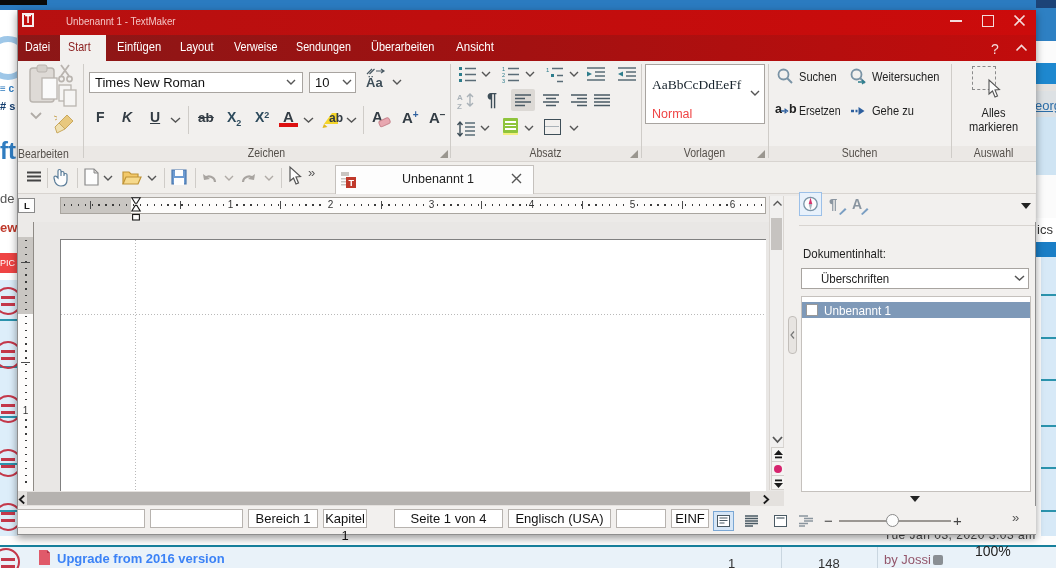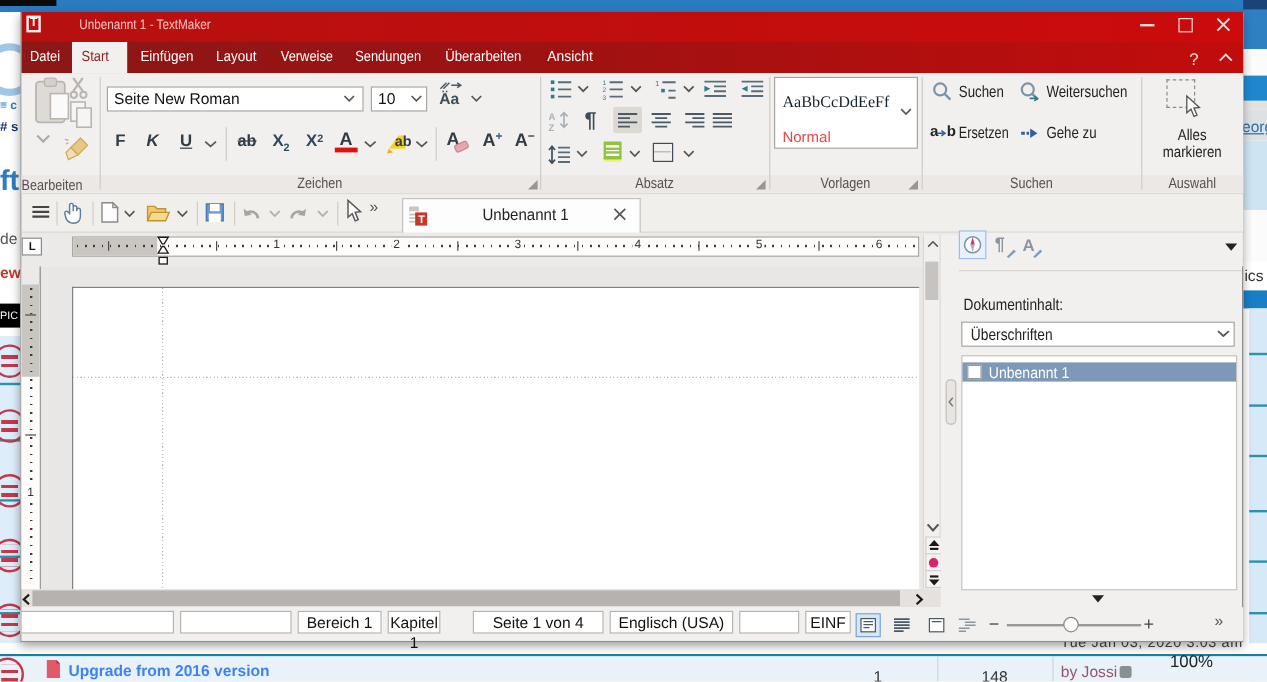--- a/index.html
+++ b/index.html
@@ -19,21 +19,21 @@
 <div class="a" style="left:0;top:0;width:1056px;height:10px;background:#2b7bc0"></div>
 <div class="a" style="left:0;top:0;width:47px;height:5px;background:#0a0a0a"></div>
 
 <div class="a" style="left:0;top:10px;width:18px;height:558px;background:#ffffff"></div>
 <div class="a" style="left:-14px;top:36px;width:32px;height:32px;border:6px solid #9ec7e8;border-radius:50%"></div>
 <div class="a" style="left:0;top:83px;width:17px;height:10px;color:#2f7cc0;font-size:10px;font-weight:bold">≡ c</div>
 <div class="a" style="left:0;top:100px;width:17px;height:12px;color:#123c6e;font-size:11px;font-weight:bold"># s</div>
 <div class="a" style="left:0;top:137px;width:18px;height:24px;color:#2f7cc0;font-size:24px;font-weight:bold">ft</div>
 <div class="a" style="left:0;top:191px;width:18px;height:14px;color:#555;font-size:13px">de</div>
 <div class="a" style="left:0;top:220px;width:18px;height:14px;color:#c0392b;font-size:13px;font-weight:bold">ew</div>
-<div class="a" style="left:0;top:253px;width:17px;height:20px;background:#000000;color:#fff;font-size:9px;line-height:20px">PIC</div>
+<div class="a" style="left:0;top:253px;width:17px;height:20px;background:#ef4444;color:#fff;font-size:9px;line-height:20px">PIC</div>
 <div class="a" style="left:0;top:280px;width:18px;height:256px;background:#ddeefa"></div>
 <div class="a" style="left:0;top:319px;width:18px;height:2px;background:#2b93ad"></div>
 <div class="a" style="left:0;top:366px;width:18px;height:2px;background:#2b93ad"></div>
 <div class="a" style="left:0;top:416px;width:18px;height:2px;background:#2b93ad"></div>
 <div class="a" style="left:0;top:463px;width:18px;height:2px;background:#2b93ad"></div>
 <div class="a" style="left:0;top:510px;width:18px;height:2px;background:#2b93ad"></div>
 
 <div class="a stamp" style="left:-6px;top:287px"></div>
 <div class="a stamp" style="left:-6px;top:341px"></div>
 <div class="a stamp" style="left:-6px;top:395px"></div>
@@ -154,21 +154,21 @@
 </svg>
 <svg style="left:30px;top:112px" width="12" height="7" viewBox="0 0 12 7">
     <path d="M1 1 L6 6 L11 1" fill="none" stroke="#b0aba6" stroke-width="1.8"></path>
   </svg>
 <svg style="left:53px;top:113px" width="22" height="22" viewBox="0 0 22 22">
  <path d="M14 2 L20 8 L12 16 L6 10 Z" fill="#e8c87e" stroke="#c9a85e"></path>
  <path d="M6 10 L2 14 L4 20 L12 16 Z" fill="#f0e0b0" stroke="#c9a85e"></path>
  <path d="M1 3 l3 1 M2 7 l2 -1" stroke="#c9a85e" stroke-width="1"></path>
 </svg>
 
-<div class="a" style="left:89px;top:72px;width:214px;height:21px;background:#fff;border:1px solid #a8a4a0;box-sizing:border-box;font-size:13px;color:#111;line-height:19px;padding-left:5px">Seite New Roman</div>
+<div class="a" style="left:89px;top:72px;width:214px;height:21px;background:#fff;border:1px solid #a8a4a0;box-sizing:border-box;font-size:13px;color:#111;line-height:19px;padding-left:5px">Times New Roman</div>
 <svg style="left:286px;top:79px" width="10" height="6" viewBox="0 0 10 6">
     <path d="M1 1 L5 5 L9 1" fill="none" stroke="#555" stroke-width="1.4"></path>
   </svg>
 <div class="a" style="left:309px;top:72px;width:47px;height:21px;background:#fff;border:1px solid #a8a4a0;box-sizing:border-box;font-size:13px;color:#111;line-height:19px;padding-left:5px">10</div>
 <svg style="left:342px;top:79px" width="10" height="6" viewBox="0 0 10 6">
     <path d="M1 1 L5 5 L9 1" fill="none" stroke="#555" stroke-width="1.4"></path>
   </svg>
 <div class="a" style="left:366px;top:70px;width:22px;height:20px;font-size:13px;color:#3e4e58;font-weight:bold;border-bottom:0">
  <svg style="left:0;top:-2px" width="20" height="8" viewBox="0 0 20 8">
       <path d="M1 6 L6 1 M3.5 6 L8.5 1" stroke="#4a5a64" stroke-width="1.2" fill="none"></path>
@@ -477,21 +477,21 @@
   </svg>
 <div class="a" style="left:852px;top:196px;font-size:14px;font-weight:bold;color:#8a95a0">A</div>
 <svg style="left:860px;top:206px" width="9" height="9" viewBox="0 0 9 9">
     <path d="M1 8 L7 2 L8.5 3.5 L2.5 9 Z" fill="#7a9ec2"></path>
   </svg>
 <svg style="left:1021px;top:203px" width="10" height="6" viewBox="0 0 10 6">
     <path d="M0 0 h10 L5 6 Z" fill="#222"></path>
   </svg>
 <div class="a" style="left:799px;top:225px;width:236px;height:1px;background:#d8d4d0"></div>
 <div class="a c" style="left:803px;top:246px;font-size:13.5px;color:#222;transform:scaleX(.85)">Dokumentinhalt:</div>
-<div class="a" style="left:801px;top:268px;width:228px;height:21px;background:#fff;border:1px solid #a8a4a0;box-sizing:border-box;font-size:13.5px;color:#222;line-height:19px;padding-left:7px"><span class="c" style="display:inline-block;transform:scaleX(.85);transform-origin:0 50%">Überschriften</span></div>
+<div class="a" style="left:801px;top:268px;width:228px;height:21px;background:#fff;border:1px solid #a8a4a0;box-sizing:border-box;font-size:13.5px;color:#222;line-height:19px;padding-left:19px"><span class="c" style="display:inline-block;transform:scaleX(.85);transform-origin:0 50%">Überschriften</span></div>
 <svg style="left:1014px;top:275px" width="11" height="6" viewBox="0 0 11 6">
     <path d="M1 1 L5.5 5 L10 1" fill="none" stroke="#555" stroke-width="1.5"></path>
   </svg>
 <div class="a" style="left:801px;top:296px;width:230px;height:196px;background:#fff;border:1px solid #c5c1bd;box-sizing:border-box"></div>
 <div class="a" style="left:802px;top:302px;width:228px;height:16px;background:#7e99b8"></div>
 <div class="a" style="left:806px;top:304px;width:12px;height:12px;background:#fff;border:1px solid #999;box-sizing:border-box"></div>
 <div class="a c" style="left:824px;top:303px;font-size:13px;color:#fff;transform:scaleX(.9)">Unbenannt 1</div>
 <svg style="left:910px;top:496px" width="10" height="6" viewBox="0 0 10 6">
     <path d="M0 0 h10 L5 6 Z" fill="#222"></path>
   </svg>

